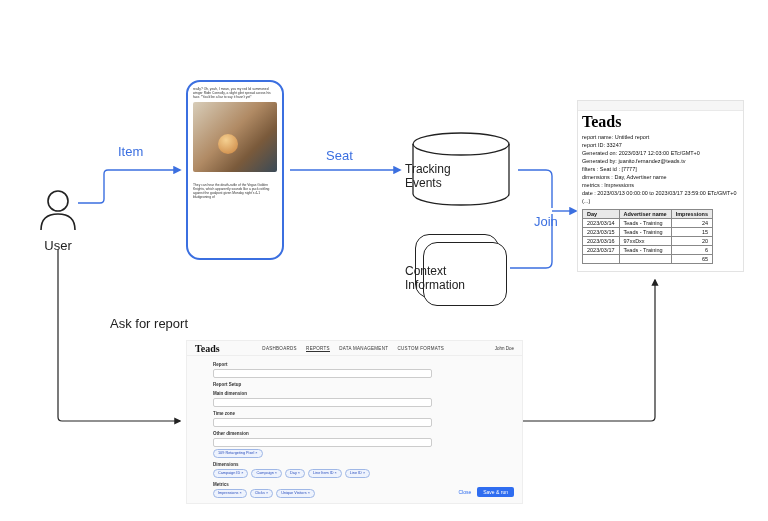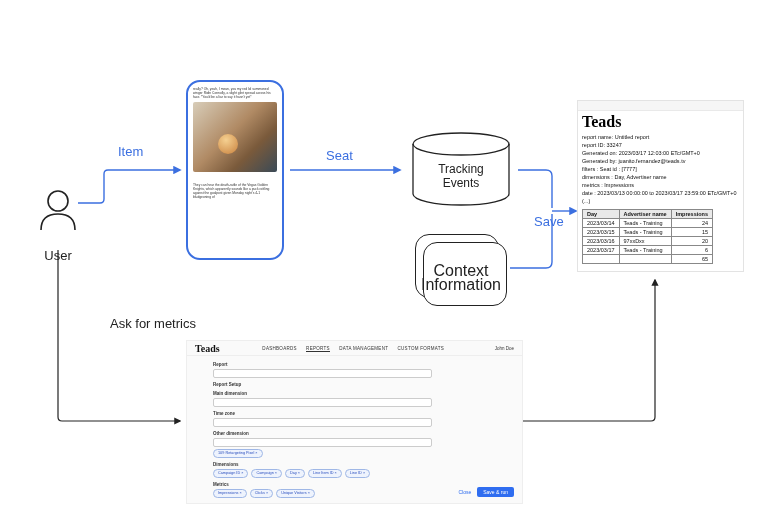--- a/index.html
+++ b/index.html
@@ -1,44 +1,44 @@
 <!DOCTYPE html>
 <html><head>
 <meta charset="utf-8">
 <style>
   html,body{margin:0;padding:0;font-family:-apple-system,BlinkMacSystemFont,"Segoe UI",Arial,sans-serif;background:#fff}
   .canvas{position:relative;width:768px;height:521px}
 
   
   .user{position:absolute;left:28px;top:188px;width:60px;text-align:center}
   .user svg{display:block;margin:0 auto}
-  .user-label{margin-top:18px;font-size:13px;color:#222}
+  .user-label{margin-top:8px;font-size:13px;color:#222}
 
   
   .phone{position:absolute;left:186px;top:80px;width:98px;height:180px;border:2px solid #3b6fe0;border-radius:14px;background:#fff;padding:5px;box-sizing:border-box;overflow:hidden}
   .phone .tinytxt{font-size:3.3px;line-height:4px;color:#333;margin-bottom:3px}
   .phone .hero{width:100%;height:70px;background:linear-gradient(135deg,#d8cdb9 0%,#b08a64 45%,#7a5a3b 70%,#3a4a57 100%);border-radius:2px;margin-bottom:3px;position:relative}
   .phone .hero::after{content:"";position:absolute;left:30%;top:45%;width:20px;height:20px;border-radius:50%;background:radial-gradient(circle at 40% 30%,#f5d091,#c9823e)}
   .phone .cap{font-size:3px;color:#777;margin-bottom:4px}
 
   
   .lbl{position:absolute;font-size:13px;color:#3b6fe0}
   .lbl.dark{color:#222}
 
   
-  .cyl{position:absolute;width:112px;text-align:center;font-size:12px;color:#222}
+  .cyl{position:absolute;width:112px;font-size:12px;color:#222}
   .cyl svg{display:block;margin:0 auto}
   .cyl .txt{position:absolute;left:0;right:0;top:30px;line-height:14px}
 
   
   .ctx{position:absolute;left:405px;top:228px;width:112px;height:86px}
   .ctx .sheet{position:absolute;width:82px;height:62px;border:1px solid #222;border-radius:14px;background:#fff}
   .ctx .sheet.back{left:10px;top:6px}
   .ctx .sheet.front{left:18px;top:14px}
-  .ctx .txt{position:absolute;left:0;right:0;top:36px;text-align:center;font-size:16px;line-height:14px;color:#222}
+  .ctx .txt{position:absolute;left:0;right:0;top:36px;text-align:left;font-size:12px;line-height:14px;color:#222}
 
   
   .sheet-out{position:absolute;left:577px;top:100px;width:165px;height:170px;border:1px solid #e3e3e3;background:#fff}
   .sheet-out svg{display:block}
   .meta{font-size:5.5px;color:#111;padding:2px 4px;line-height:8px}
   .logo{font-family:"Brush Script MT","Comic Sans MS",cursive;font-weight:700;font-size:16px;padding:2px 4px 0 4px}
   table.mini{border-collapse:collapse;margin:2px 4px;font-size:5.5px;color:#111}
   table.mini th,table.mini td{border:1px solid #888;padding:1px 4px;text-align:left}
   table.mini th{background:#e9e9e9}
 
@@ -92,22 +92,22 @@
   <div class="user">
     <svg width="42" height="42" viewBox="0 0 42 42">
       <circle cx="21" cy="13" r="10" fill="none" stroke="#222" stroke-width="1.6"></circle>
       <path d="M4 42 Q4 26 21 26 Q38 26 38 42" fill="none" stroke="#222" stroke-width="1.6"></path>
     </svg>
     <div class="user-label">User</div>
   </div>
 
   <div class="lbl" style="left:118px;top:144px">Item</div>
   <div class="lbl" style="left:326px;top:148px">Seat</div>
-  <div class="lbl" style="left:534px;top:214px">Save</div>
-  <div class="lbl dark" style="left:110px;top:316px">Ask for metrics</div>
+  <div class="lbl" style="left:534px;top:214px">Join</div>
+  <div class="lbl dark" style="left:110px;top:316px">Ask for report</div>
 
   <div class="phone">
     <div class="tinytxt">really? Oh, yeah, I mean, you my red lol summoned winger Ridin Connolly, a slight glint spread across his face. *You'd be a liar to say it hasn't yet*</div>
     <div class="hero"></div>
     <div class="cap">&nbsp;</div>
     <div class="tinytxt">They can hear the death-rattle of the Vegas Golden Knights, which apparently sounds like a puck rattling against the goalpost given Monday night's 4-1 bludgeoning of</div>
   </div>
 
   <div class="cyl" style="left:405px;top:132px">
     <svg width="112" height="78" viewBox="0 0 112 78">

